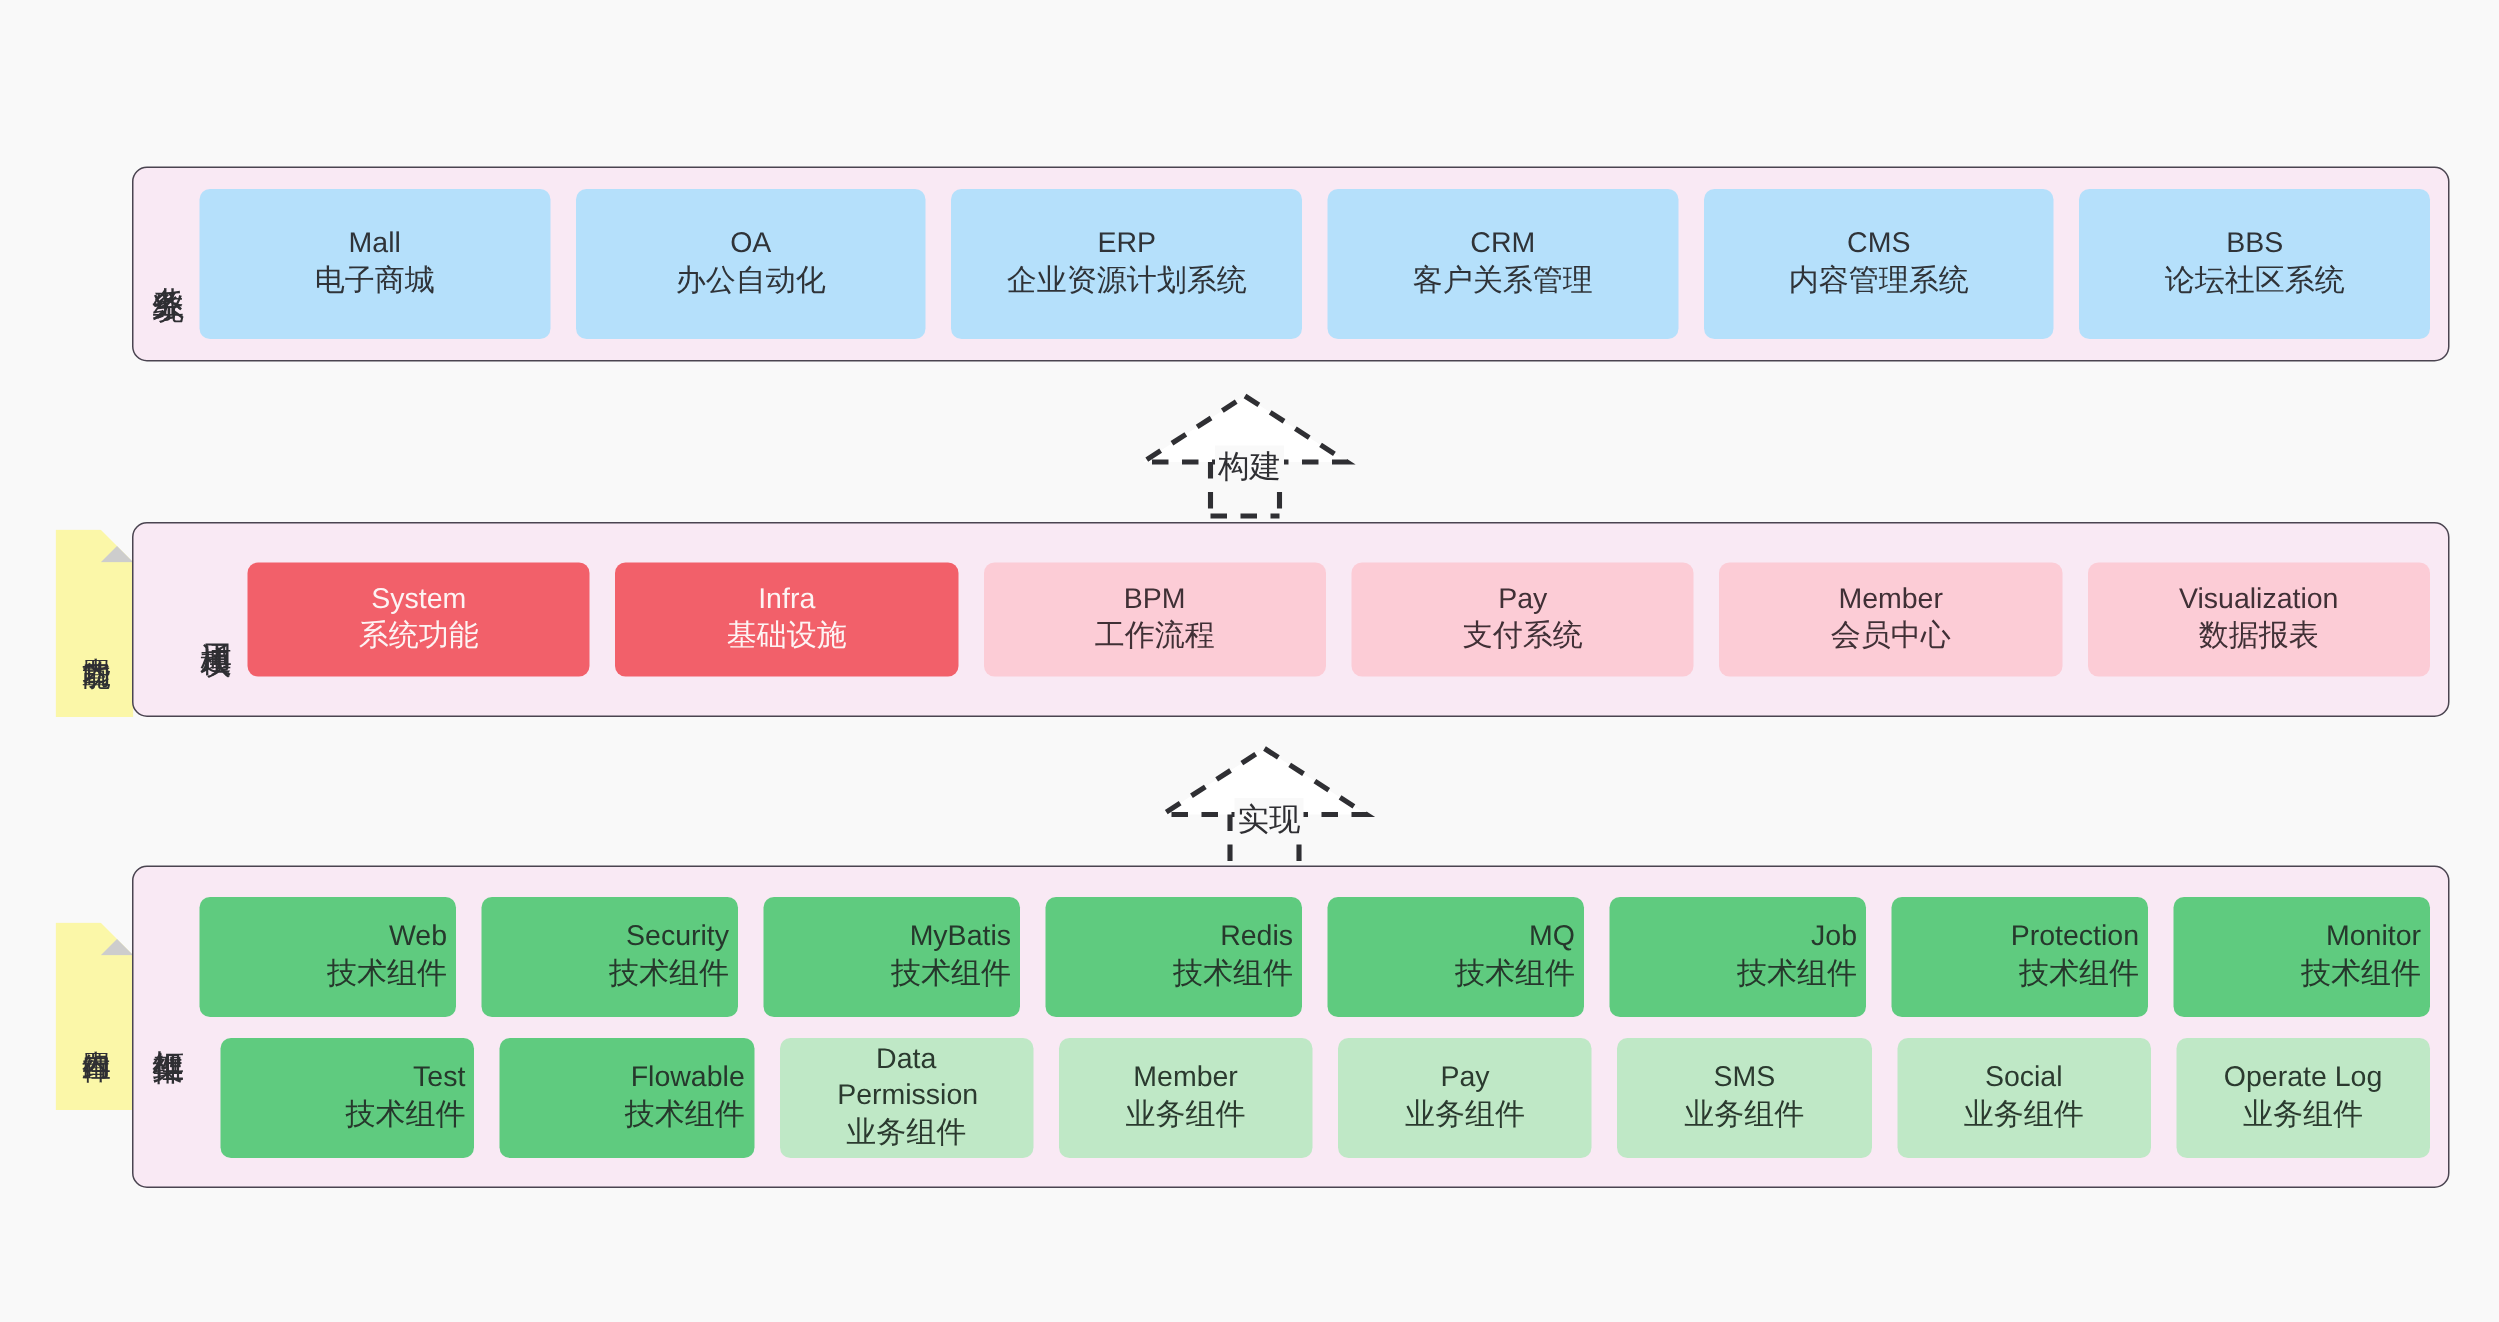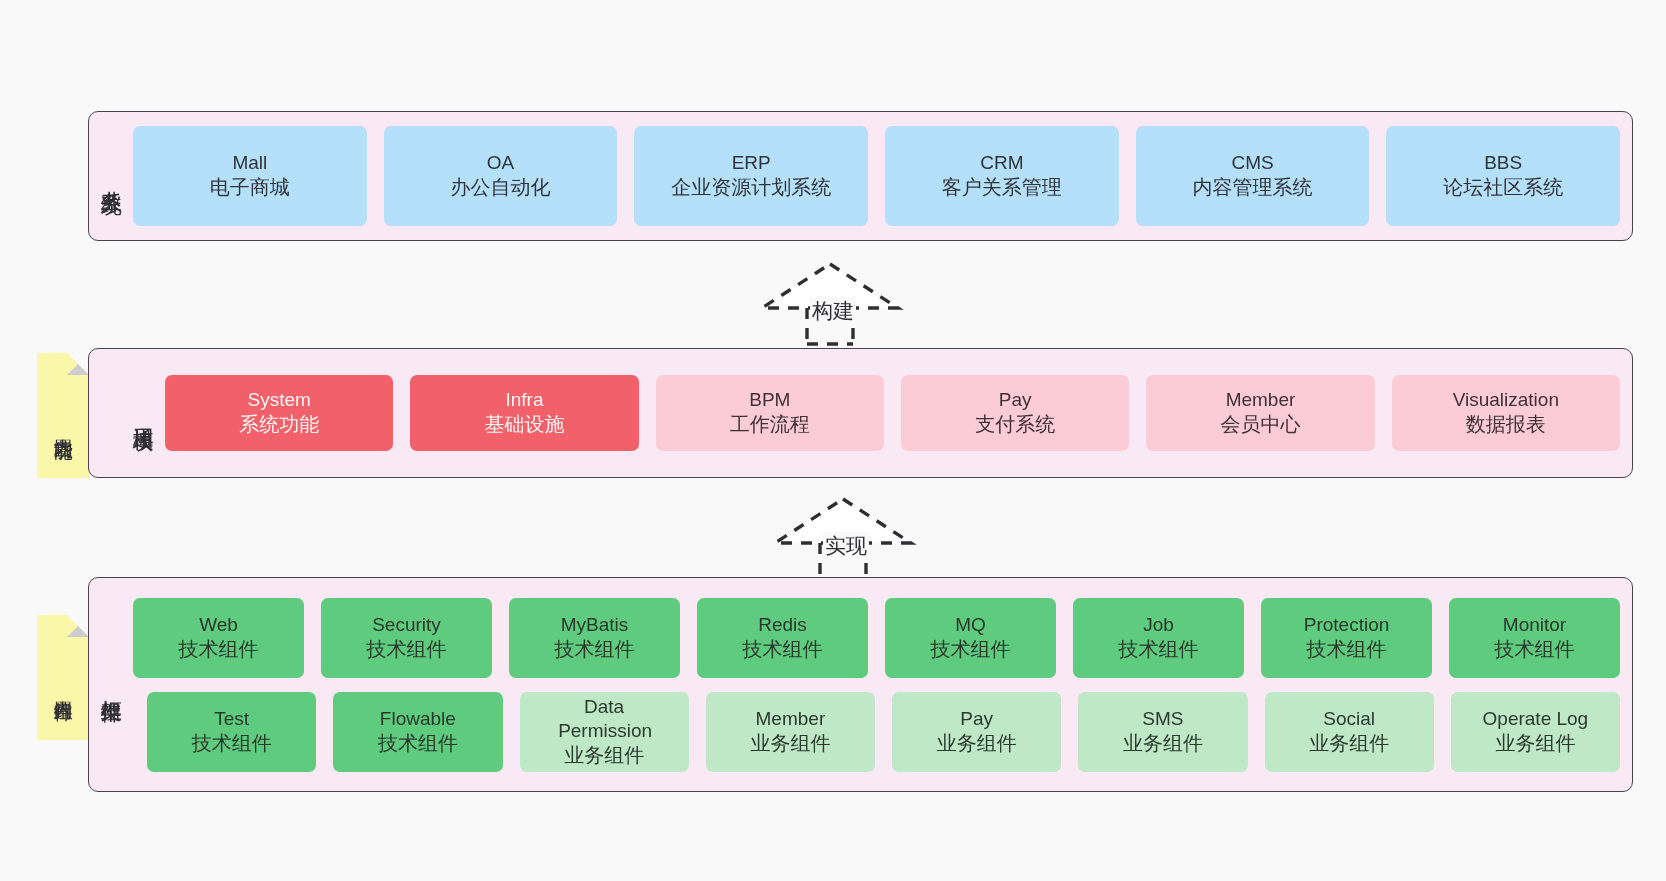--- a/index.html
+++ b/index.html
@@ -64,21 +64,21 @@
     box-sizing:border-box;
     padding:4px 6px;
     line-height:1.26;
   }
   .card .t1{font-size:19px;}
   .card .t2{font-size:20px;}
 
   .c-blue{background:#b5e0fb;color:#2f3338;}
   .c-red{background:#f2606a;color:#fdf4f4;}
   .c-pink{background:#fcccd6;color:#403036;}
-  .c-green{background:#5fcb7f;color:#26382c;}
+  .c-green{background:#5fcb7f;color:#26382c;align-items:flex-end;}
   .c-lightgreen{background:#bfe8c6;color:#2b3a2f;}
 
   
   .note{
     position:absolute;
     background:#fbf7a8;
     box-sizing:border-box;
     display:flex;
     align-items:center;
     justify-content:center;

